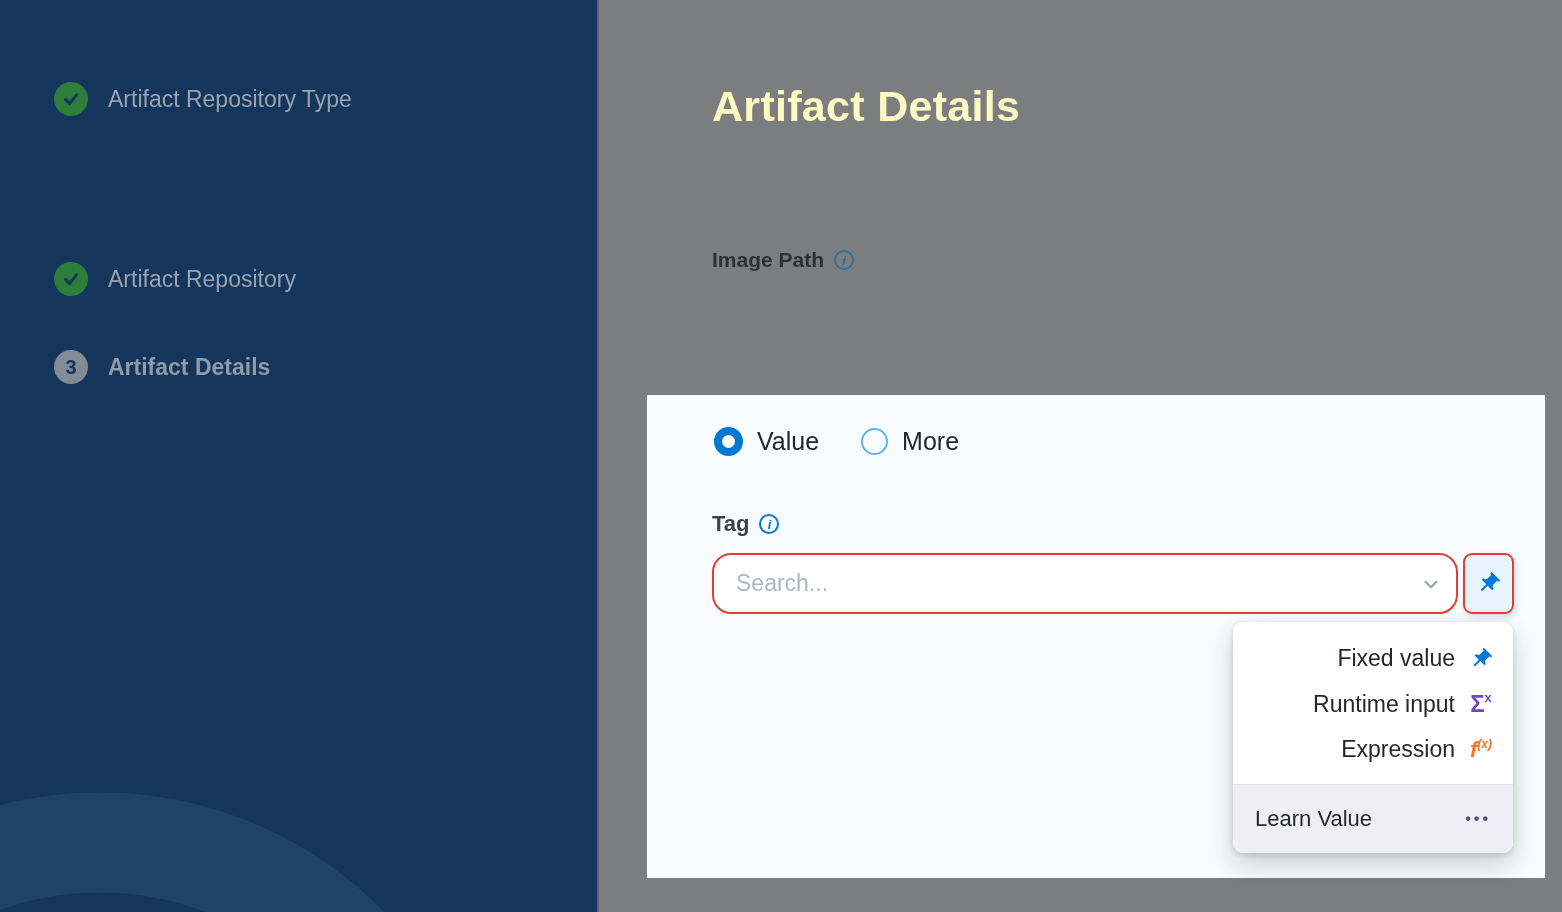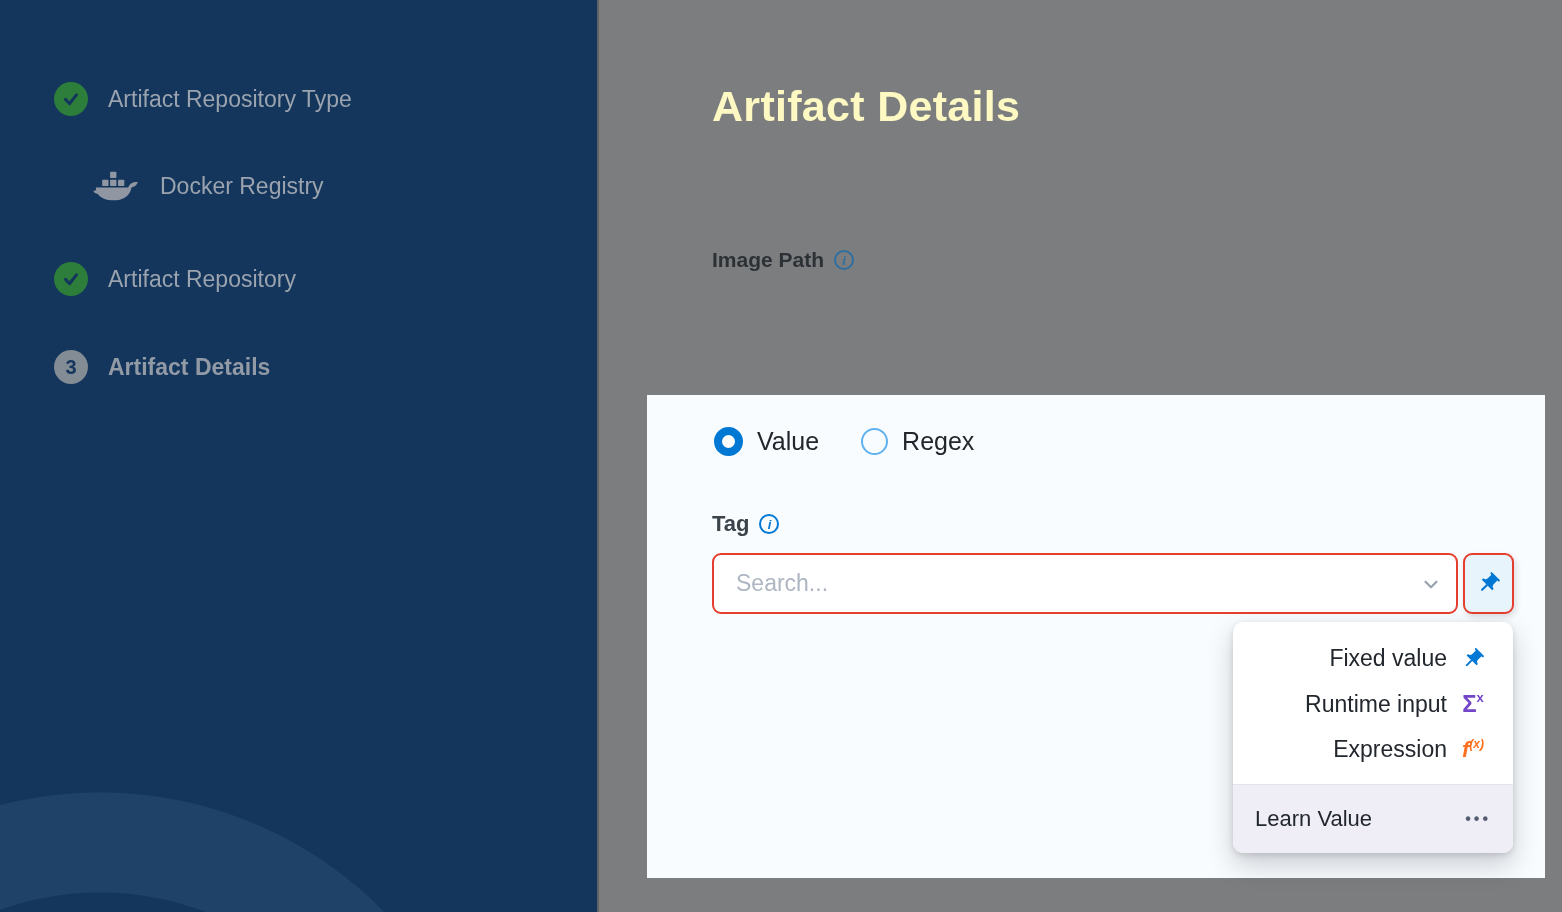--- a/index.html
+++ b/index.html
@@ -80,42 +80,42 @@
   .radio-item { display:flex; align-items:center; gap:14px; cursor:pointer; }
   .radio { border-radius:50%; }
   .radio.sel   { width:29px; height:29px; border:8px solid #0278d5; background:#fff; }
   .radio.unsel { width:27px; height:27px; border:2px solid #5fb2ef; background:transparent; }
 
   .label-tag { position:absolute; left:65px; top:116px; color:#3c434b; font-size:22px; }
 
   .search-group { position:absolute; left:65px; top:158px; display:flex; gap:5px; }
   .search-wrap { position:relative; width:746px; height:61px; }
   .search-input {
-    width:100%; height:100%; border:2px solid #e53e2e; border-radius:9px;
+    width:100%; height:100%; border:2px solid #e53e2e; border-radius:19px;
     background:#fff; padding:0 52px 0 22px; font-size:23px; color:#22272d;
     font-family:"Liberation Sans", sans-serif; outline:none;
   }
   .search-input::placeholder { color:#aeb6c2; }
   .chevron {
     position:absolute; right:16px; top:50%; transform:translateY(-50%);
     color:#9aa2b0; display:flex; cursor:pointer;
   }
   .search-pin {
     width:51px; height:61px; border:2px solid #e53e2e; border-radius:9px;
     background:#e7f4fc; display:flex; align-items:center; justify-content:center;
     color:#0278d5; cursor:pointer; box-shadow:2px 3px 6px rgba(0,0,0,.12);
   }
 
   
   .menu {
     position:absolute; left:634px; top:622px; width:280px;
     background:#fff; border-radius:10px; overflow:hidden; z-index:5;
     box-shadow:0 12px 26px rgba(40,41,61,.22), 0 2px 6px rgba(0,0,0,.14);
   }
-  .menu-items { padding:14px 8px 12px; }
+  .menu-items { padding:14px 0 12px; }
   .menu-item {
     display:flex; justify-content:flex-end; align-items:center; gap:12px;
     padding:9px 18px; font-size:23px; color:#22272d; cursor:pointer;
     white-space:nowrap;
   }
   .menu-item .mi-icon { width:28px; display:flex; justify-content:center; }
   .sigma { color:#7346c9; font-weight:700; font-size:24px; }
   .sigma sup { font-size:13px; font-weight:700; }
   .fx { color:#ff7020; font-style:italic; font-size:22px; font-weight:600; }
   .fx sub { font-size:12px; }
@@ -136,33 +136,20 @@
 
   <div class="step-row" style="top:81px">
     <span class="badge done">
       <svg width="22" height="22" viewBox="0 0 24 24" fill="none">
         <polyline points="6,12.5 10.5,17 18,7.5" stroke="#14365c" stroke-width="3.4" stroke-linecap="round" stroke-linejoin="round"></polyline>
       </svg>
     </span>
     <span>Artifact Repository Type</span>
   </div>
 
-  <div class="step-row sub" style="top:168px">
-    <span>
-      <svg width="52" height="38" viewBox="0 0 64 48" fill="#9097a2">
-        <rect x="12" y="16" width="8" height="8" rx="1"></rect>
-        <rect x="22" y="16" width="8" height="8" rx="1"></rect>
-        <rect x="32" y="16" width="8" height="8" rx="1"></rect>
-        <rect x="22" y="6" width="8" height="8" rx="1"></rect>
-        <path d="M4 26 h41 c1-5 6-8 12-7 c-1 4-4 6-8 7 c-1 8-8 16-20 16 h-5 C12 42 4 35 4 26 z"></path>
-        <path d="M1 30 c3-1 6-1 8 1 l-3 3 c-3-1-5-2-5-4 z"></path>
-      </svg>
-    </span>
-    <span>Docker Registry</span>
-  </div>
 
   <div class="step-row" style="top:261px">
     <span class="badge done">
       <svg width="22" height="22" viewBox="0 0 24 24" fill="none">
         <polyline points="6,12.5 10.5,17 18,7.5" stroke="#14365c" stroke-width="3.4" stroke-linecap="round" stroke-linejoin="round"></polyline>
       </svg>
     </span>
     <span>Artifact Repository</span>
   </div>
 
@@ -185,21 +172,21 @@
 
   <div class="panel">
 
     <div class="radio-row">
       <div class="radio-item">
         <span class="radio sel"></span>
         <span>Value</span>
       </div>
       <div class="radio-item">
         <span class="radio unsel"></span>
-        <span>Regex</span>
+        <span>More</span>
       </div>
     </div>
 
     <div class="field-label label-tag">
       <span>Tag</span>
       <span class="info bright">i</span>
     </div>
 
     <div class="search-group">
       <div class="search-wrap">

